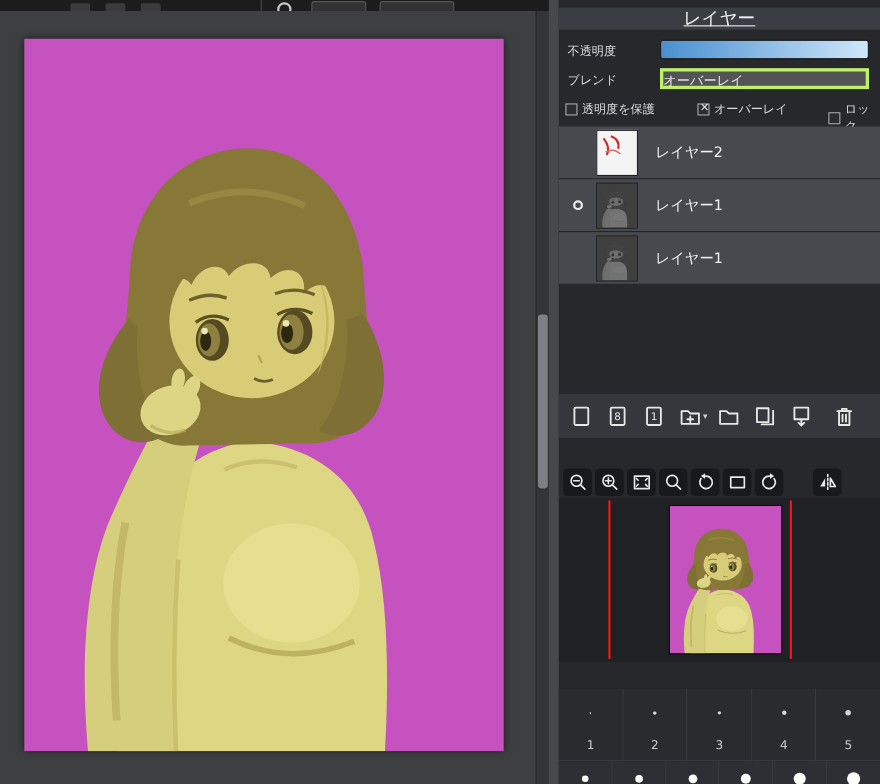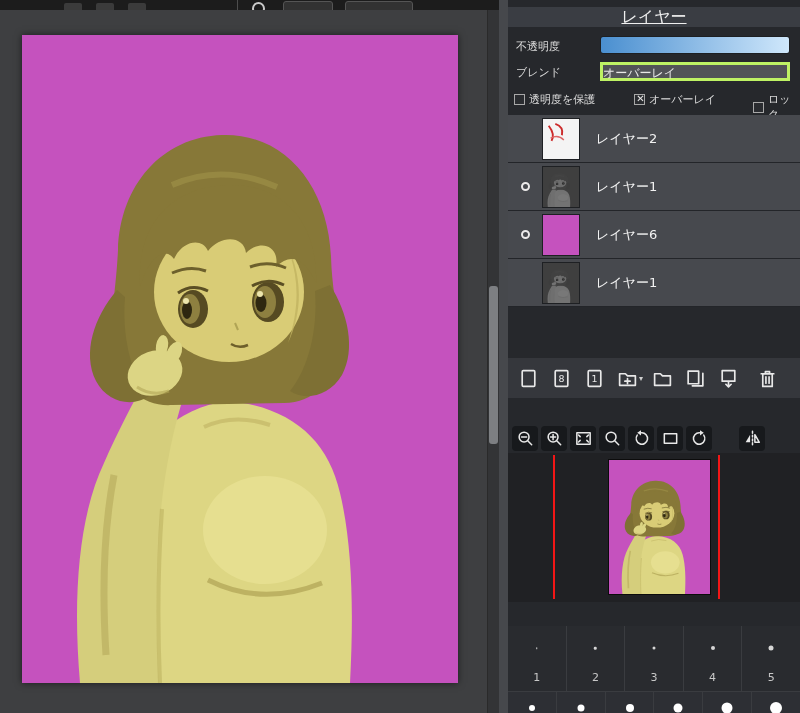--- a/index.html
+++ b/index.html
@@ -204,27 +204,20 @@
             <span class="eye-dot"></span>
           </div>
         <div class="thumb thumb-gray">
           <svg viewBox="0 0 436 648" preserveAspectRatio="none">
               <use href="#girl-art" width="100%" height="100%"></use>
             </svg>
         </div>
         <span class="layer-name">レイヤー1</span>
       </div>
       <div class="layer-row">
-        <div class="eye-cell">
-            <span class="eye-dot"></span>
-          </div>
-        <div class="thumb thumb-magenta"></div>
-        <span class="layer-name">レイヤー6</span>
-      </div>
-      <div class="layer-row">
         <div class="eye-cell"></div>
         <div class="thumb thumb-gray">
           <svg viewBox="0 0 436 648" preserveAspectRatio="none">
               <use href="#girl-art" width="100%" height="100%"></use>
             </svg>
         </div>
         <span class="layer-name">レイヤー1</span>
       </div>
     </div>
 

